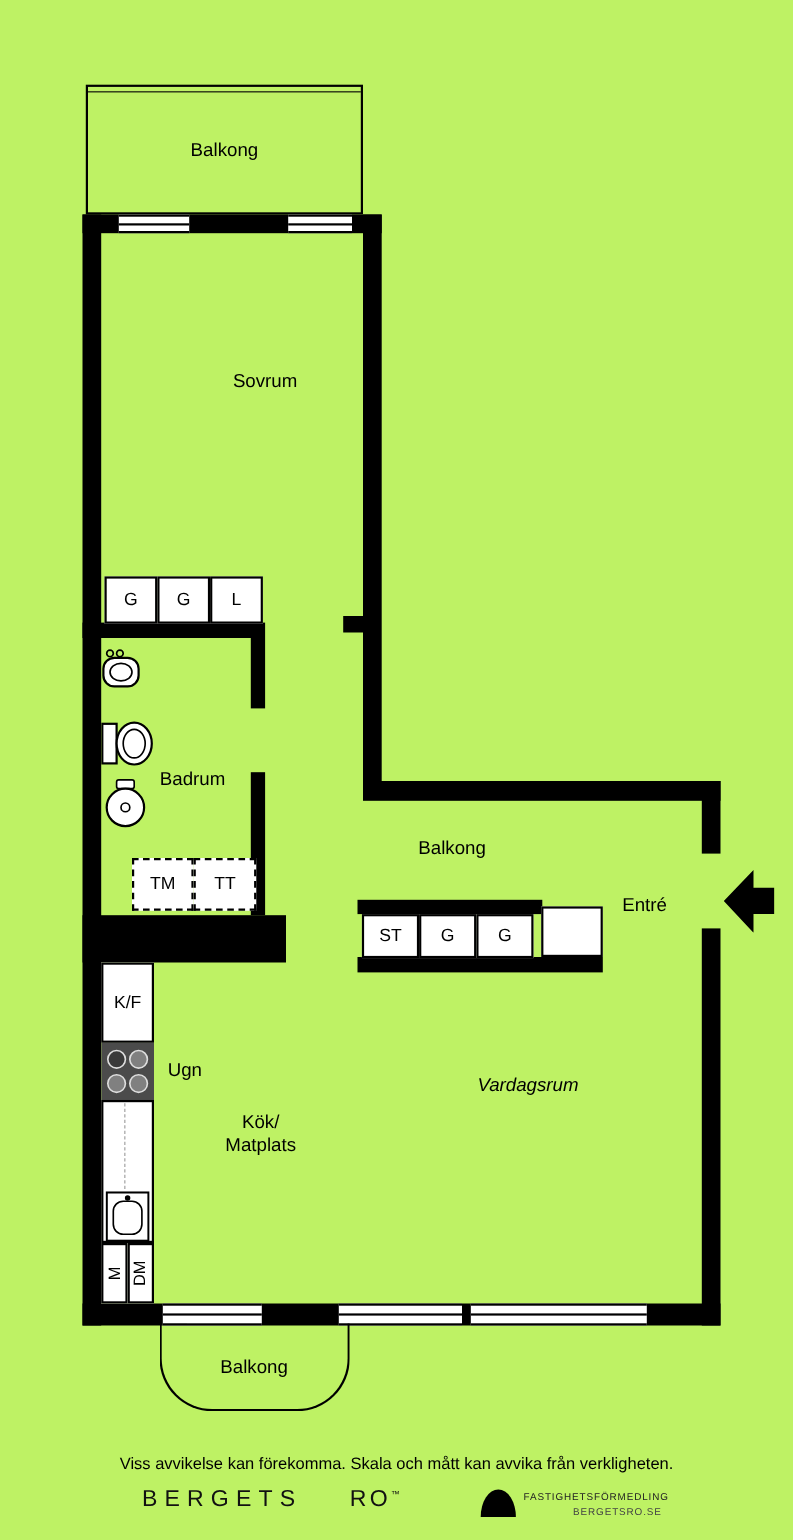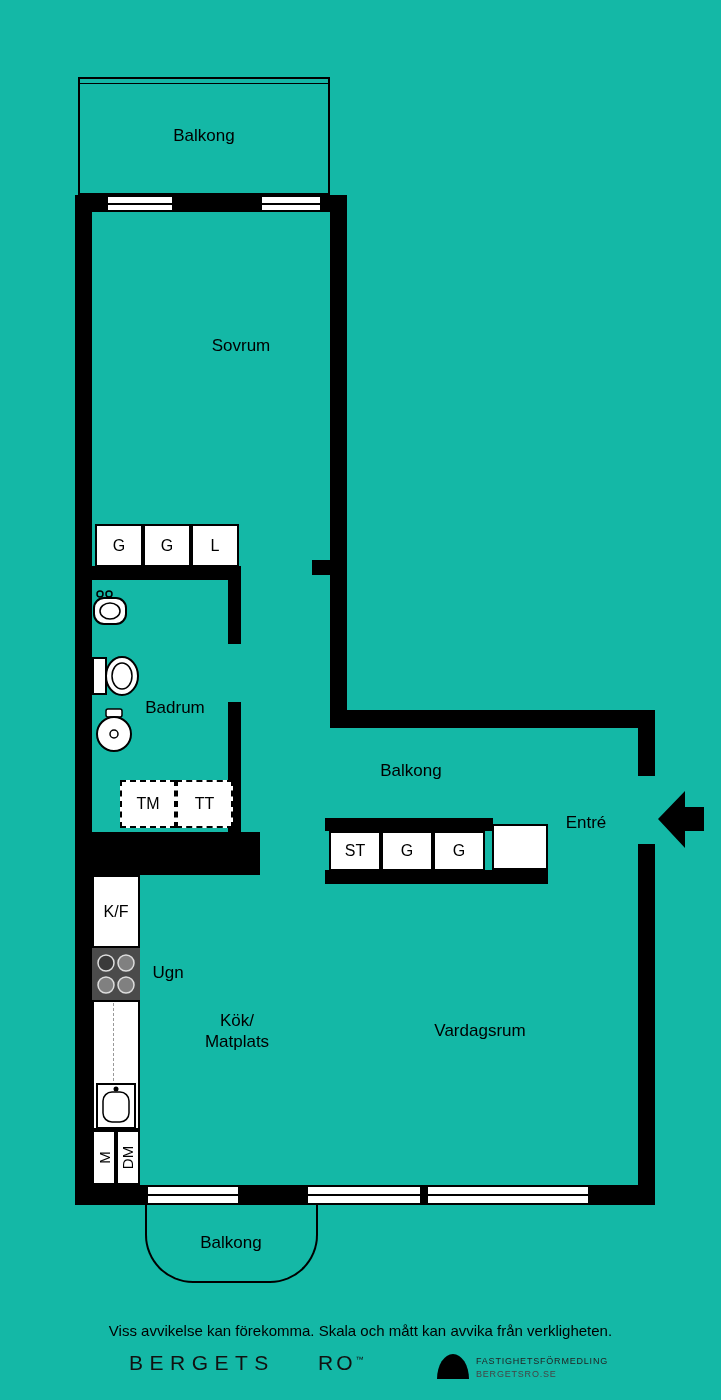--- a/index.html
+++ b/index.html
@@ -1,17 +1,17 @@
 <!DOCTYPE html>
 <html><head>
 <meta charset="utf-8">
 <style>
   html,body { margin:0; padding:0; background:#fff; }
   .plan {
-    position:relative; width:721px; height:1400px; background:#14b8a6;
+    position:relative; width:721px; height:1400px; background:#bef264;
     font-family:"Liberation Sans", sans-serif; color:#000; overflow:hidden;
   }
   .wall { position:absolute; background:#000; }
   .window {
     position:absolute; background:#fff; box-sizing:border-box;
     border-top:2px solid #000; border-bottom:2px solid #000;
   }
   .window::after {
     content:""; position:absolute; left:0; right:0; top:50%; height:2px;
     transform:translateY(-50%); background:#000;
@@ -48,21 +48,21 @@
   }
   .tm { font-size:8px; vertical-align:super; letter-spacing:0; }
   .logo-mark {
     position:absolute; left:437px; top:1354px; width:32px; height:25px;
     background:#000; border-radius:16px 16px 0 0 / 25px 25px 0 0;
   }
   .logo-text {
     position:absolute; left:476px; top:1355px; font-size:9px; letter-spacing:0.8px;
     color:#222; line-height:1.4; text-transform:uppercase;
   }
-  .logo-text .line2 { color:#444; }
+  .logo-text .line2 { color:#444;margin-left:45px; }
 </style>
 </head>
 <body>
 
 <div class="plan">
 
   <div class="balcony-top">
     <div class="rail"></div>
   </div>
   <div class="label" style="left:204px; top:136px;">Balkong</div>
@@ -161,21 +161,21 @@
       <span class="rot">M</span>
     </div>
   <div class="box" style="left:116px; top:1130px; width:24px; height:55px;">
       <span class="rot">DM</span>
     </div>
   <div class="label" style="left:237px; top:1031px;">
     <div>Kök/</div>
     <div>Matplats</div>
   </div>
 
-  <div class="label" style="left:480px; top:1031px;">Vardagsrum</div>
+  <div class="label" style="left:480px; top:986px;font-style:italic;">Vardagsrum</div>
 
   <div class="balcony-bottom"></div>
   <div class="label" style="left:231px; top:1243px;">Balkong</div>
 
   <div class="disclaimer">Viss avvikelse kan förekomma. Skala och mått kan avvika från verkligheten.</div>
   <div class="brand-word1">BERGETS</div>
   <div class="brand-word2"><span>RO</span><span class="tm">™</span></div>
   <div class="logo-mark"></div>
   <div class="logo-text">
     <div>FASTIGHETSFÖRMEDLING</div>

